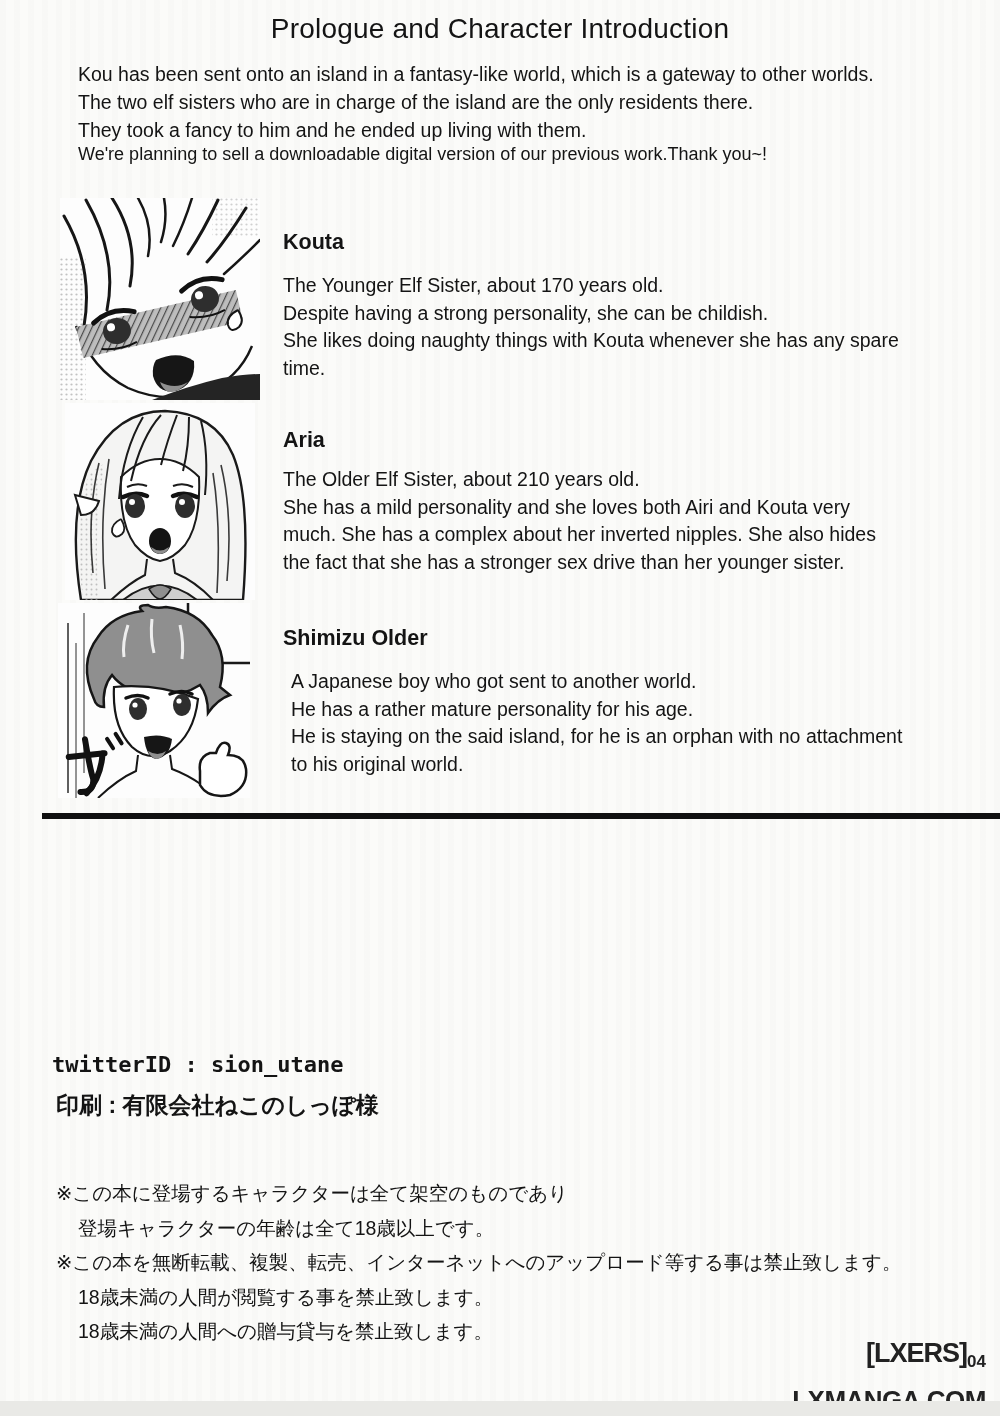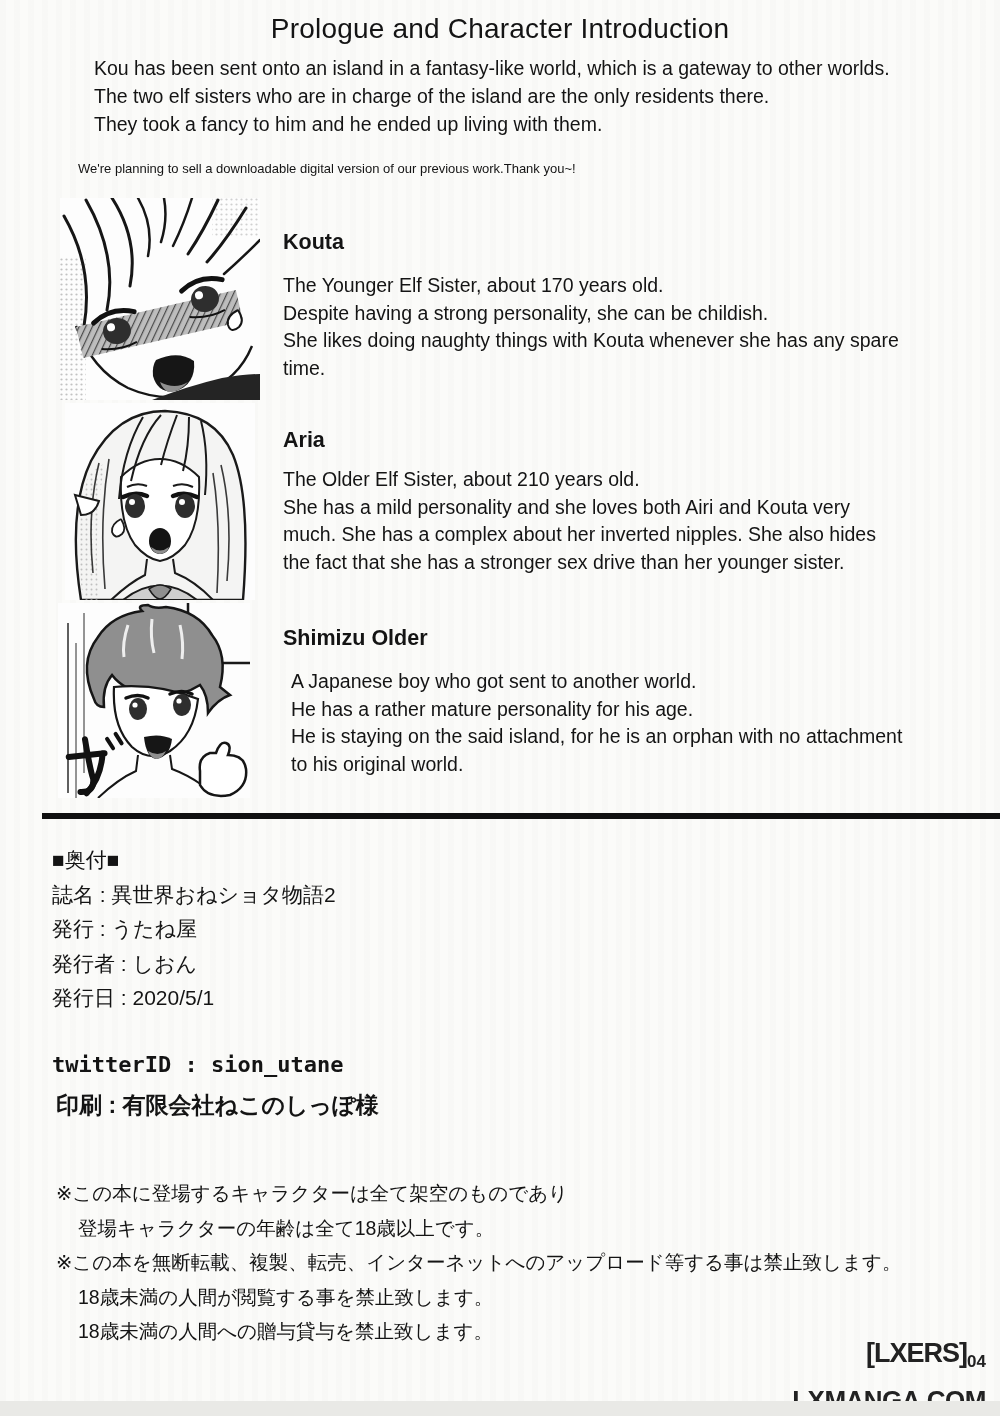--- a/index.html
+++ b/index.html
@@ -14,24 +14,24 @@
     color: #141414;
     font-family: "Liberation Sans", "DejaVu Sans", sans-serif;
     overflow: hidden;
   }
 
   .title {
     position: absolute; top: 13px; left: 0; width: 100%;
     text-align: center; font-size: 28px; font-weight: normal; letter-spacing: 0.2px;
   }
 
-  .intro { position: absolute; left: 78px; top: 54px; width: 880px;
-           font-size: 19.5px; line-height: 28px; margin-left: 16px; }
-  .note  { position: absolute; left: 78px; top: 155px; width: 880px;
-           font-size: 13px; line-height: 28px; }
+  .intro { position: absolute; left: 78px; top: 60px; width: 880px;
+           font-size: 19.5px; line-height: 28px; }
+  .note  { position: absolute; left: 78px; top: 140px; width: 880px;
+           font-size: 18px; line-height: 28px; }
 
   .portrait { position: absolute; }
   .portrait svg { width: 100%; height: 100%; display: block; }
   #airi-portrait  { left: 60px; top: 198px; width: 200px; height: 202px; }
   #aria-portrait  { left: 65px; top: 403px; width: 190px; height: 197px; }
   #kouta-portrait { left: 58px; top: 603px; width: 192px; height: 195px; }
 
   .char-name { position: absolute; left: 283px; font-size: 21.5px; font-weight: bold; }
   #airi-name  { top: 230px; }
   #aria-name  { top: 428px; }
@@ -217,27 +217,20 @@
   </div>
   <h2 class="char-name" id="kouta-name">Shimizu Older</h2>
   <div class="char-desc" id="kouta-desc">
     <div>A Japanese boy who got sent to another world.</div>
     <div>He has a rather mature personality for his age.</div>
     <div>He is staying on the said island, for he is an orphan with no attachment to his original world.</div>
   </div>
 
   <div class="divider"></div>
 
-  <div class="colophon">
-    <div>■奥付■</div>
-    <div>誌名 : 異世界おねショタ物語2</div>
-    <div>発行 : うたね屋</div>
-    <div>発行者 : しおん</div>
-    <div>発行日 : 2020/5/1</div>
-  </div>
 
   <div class="twitter">twitterID : sion_utane</div>
   <div class="printing">印刷 : 有限会社ねこのしっぽ様</div>
 
   <div class="disclaimer">
     <div>※この本に登場するキャラクターは全て架空のものであり</div>
     <div class="indent">登場キャラクターの年齢は全て18歳以上です。</div>
     <div>※この本を無断転載、複製、転売、インターネットへのアップロード等する事は禁止致します。</div>
     <div class="indent">18歳未満の人間が閲覧する事を禁止致します。</div>
     <div class="indent">18歳未満の人間への贈与貸与を禁止致します。</div>

